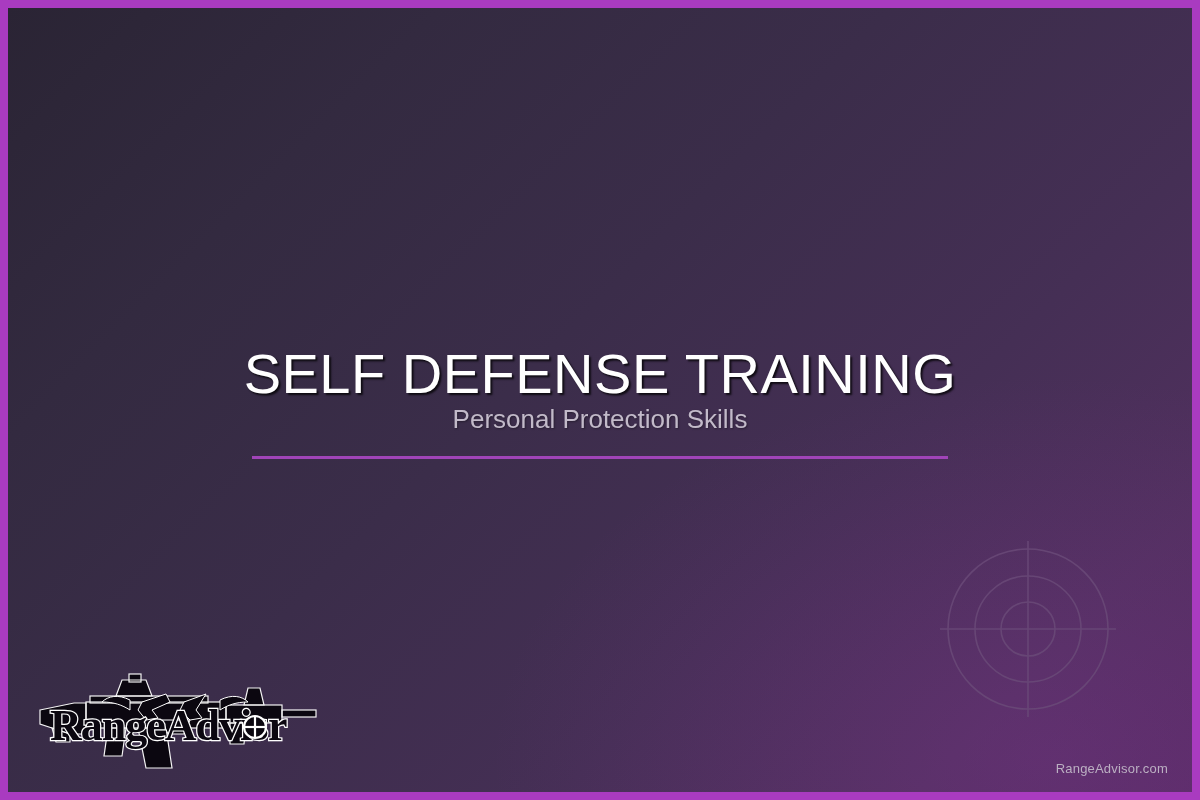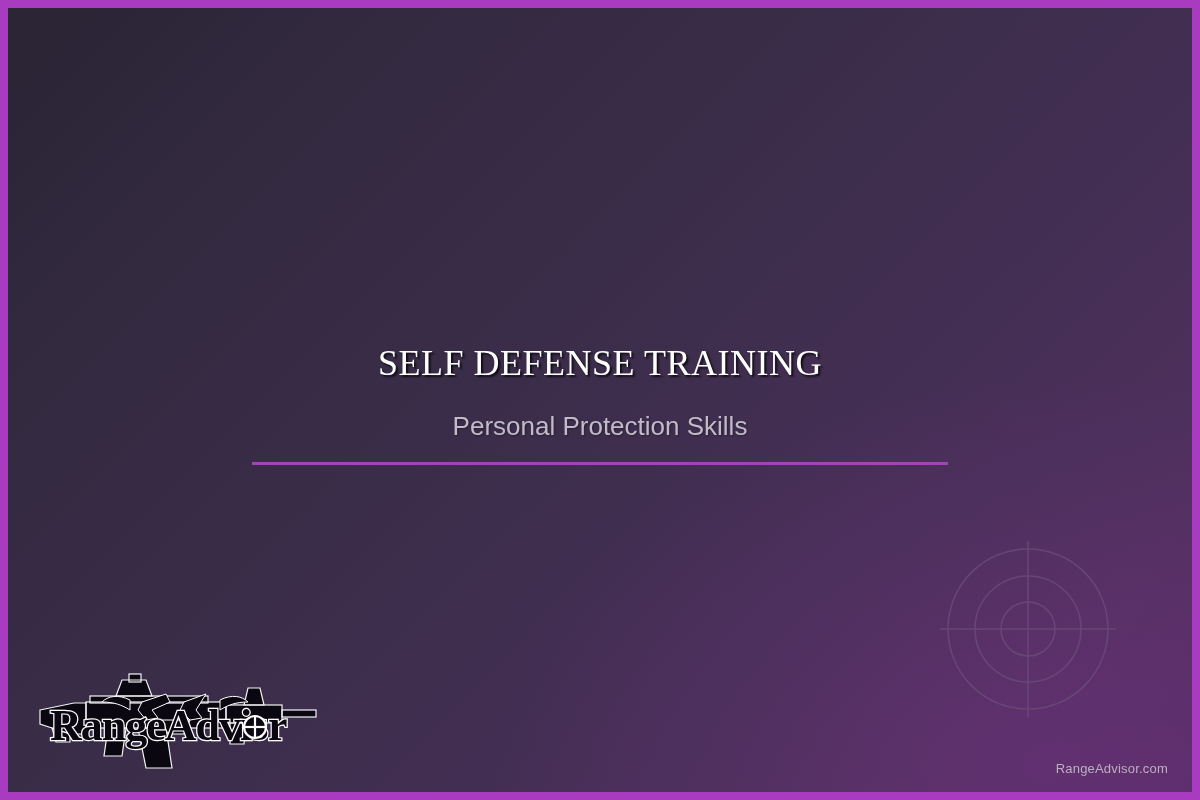--- a/index.html
+++ b/index.html
@@ -49,31 +49,30 @@
   #crosshair svg { display:block; width:192px; height:192px; }
 
   
   #title-block {
     position:absolute;
     left:0; right:0;
     top:336px;
     text-align:center;
   }
   #slide-title {
-    font-size:36px;
+    font-size:56px;
     font-weight:400;
     letter-spacing:0.5px;
     color:#FFFFFF;
     line-height:1.08;
     text-shadow:2px 2px 2px rgba(0,0,0,0.75);
     white-space:nowrap;
-    font-family:Liberation Serif, serif;
   }
   #slide-subtitle {
-    margin-top:28px;
+    margin-top:0;
     font-size:26px;
     font-weight:400;
     color:#C2BAC9;
     line-height:1.2;
     text-shadow:1px 1px 2px rgba(0,0,0,0.35);
     white-space:nowrap;
   }
   #title-divider {
     width:696px; height:3px;
     margin:20px auto 0 auto;

